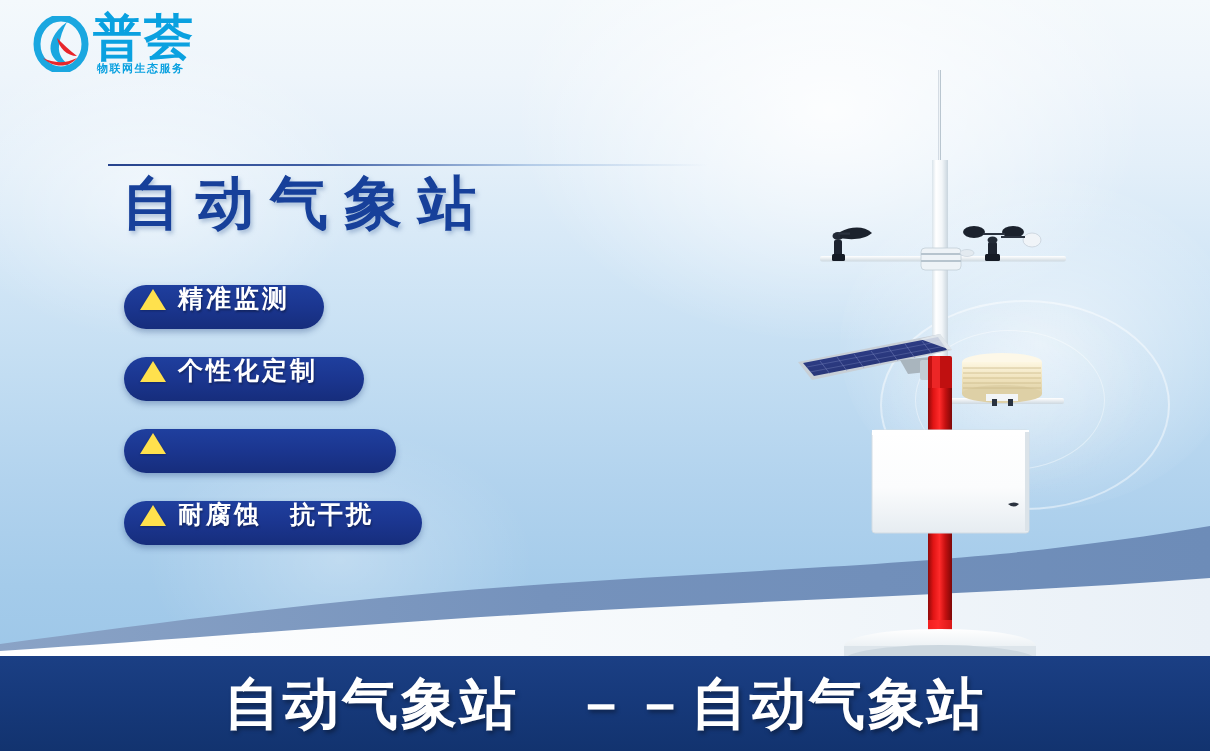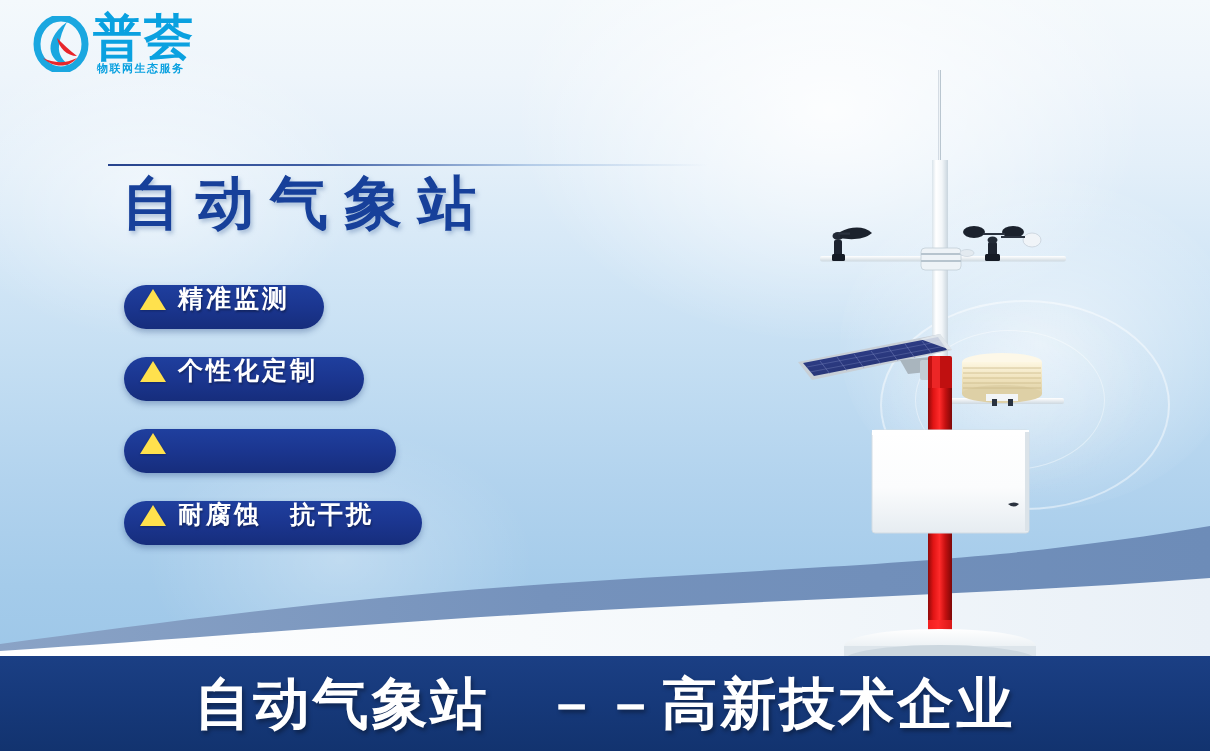--- a/index.html
+++ b/index.html
@@ -335,17 +335,17 @@
   <div class="pill pill-2" style="width:272px">
     <span class="tri"></span>
   </div>
   <div class="pill pill-3" style="width:298px">
     <span class="tri"></span>
     <span class="txt">耐腐蚀　抗干扰</span>
   </div>
 
   <div class="bottom-band">
     <div class="bb-text">
-      <span>自动气象站</span><span class="bb-gap"></span><span>－－高新技术企业</span>
+      <span>自动气象站</span><span class="bb-gap"></span><span>－－自动气象站</span>
     </div>
   </div>
 
 </div>
 
 </body></html>

